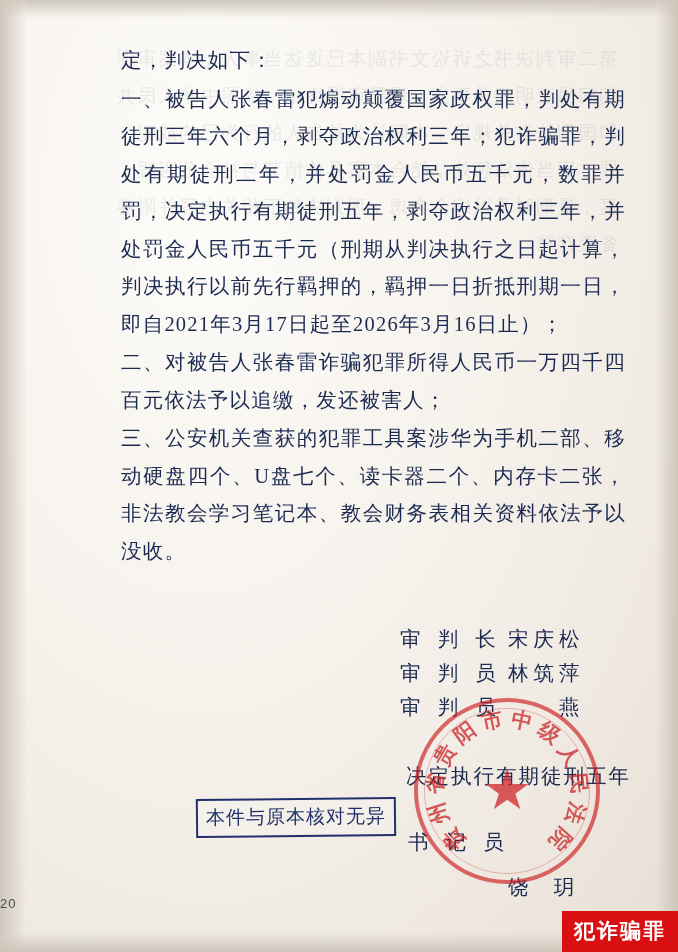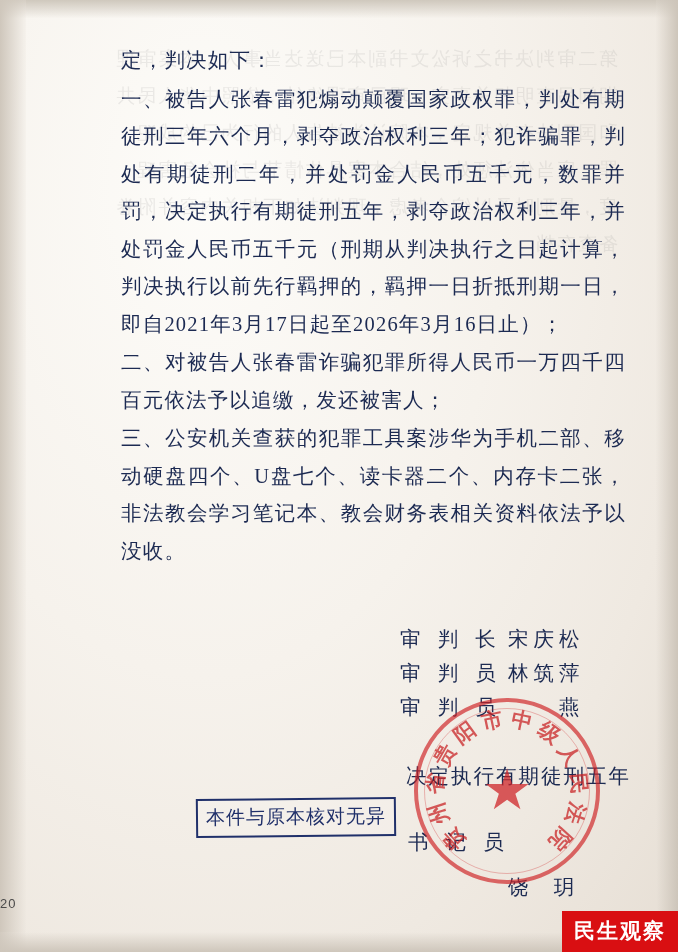--- a/index.html
+++ b/index.html
@@ -263,15 +263,15 @@
         <span style="transform: translate(71.6056px, -7.52605px) rotate(84deg) translate(-50%, -50%);">民</span>
         <span style="transform: translate(68.4761px, 22.2492px) rotate(108deg) translate(-50%, -50%);">法</span>
         <span style="transform: translate(53.5064px, 48.1774px) rotate(132deg) translate(-50%, -50%);">院</span>
       </div>
   </div>
 
   <div class="verify-stamp">本件与原本核对无异</div>
 
   <div class="page-number">20</div>
 
-  <div class="watermark">民生观察</div>
+  <div class="watermark">犯诈骗罪</div>
 
 </div>
 
 </body></html>

